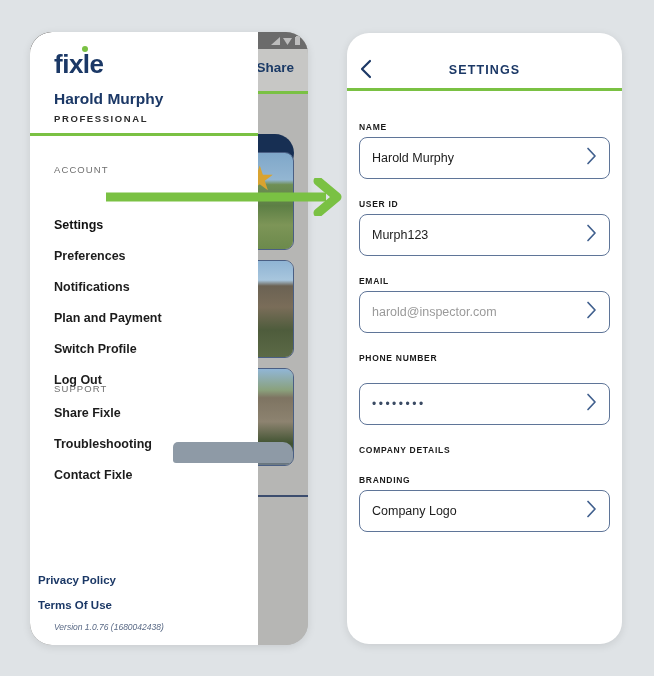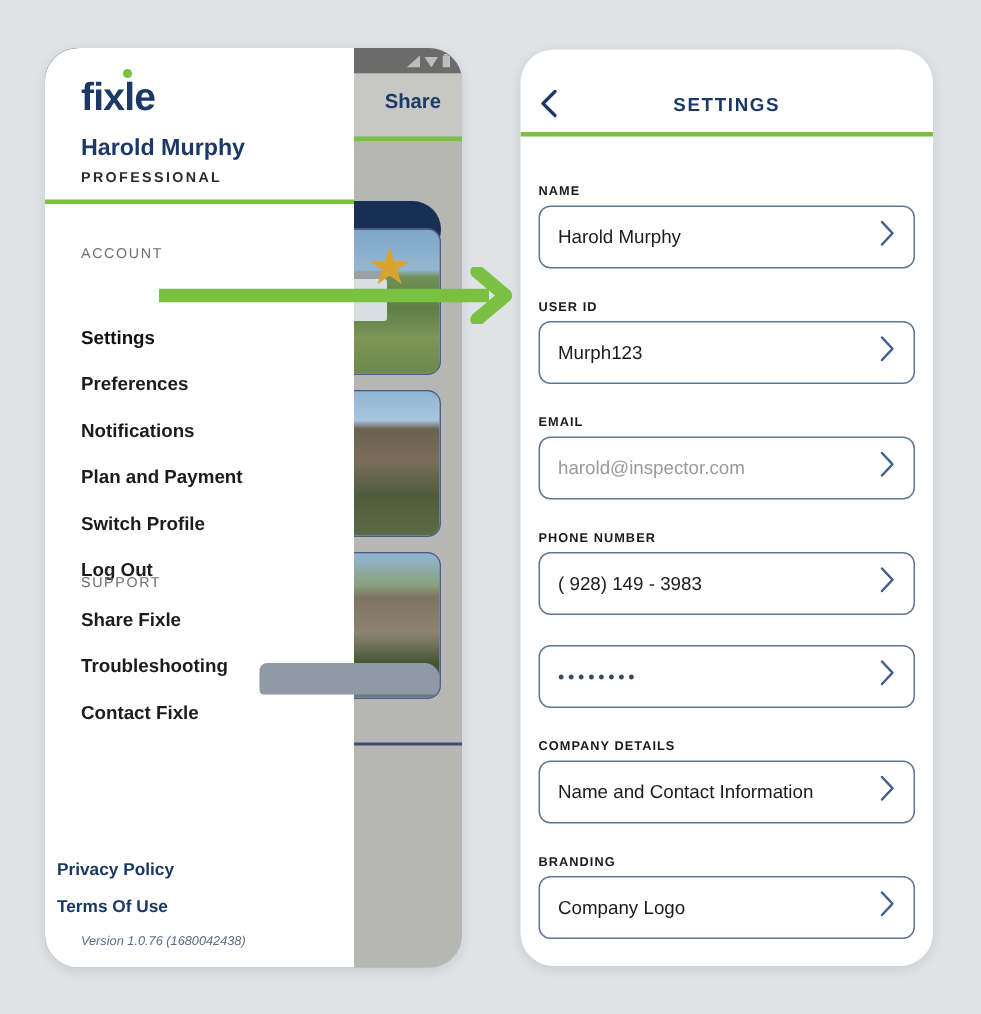--- a/index.html
+++ b/index.html
@@ -169,21 +169,21 @@
     left: 8px;
     top: 527px;
     width: 2px; height: 2px;
     background: #3c4d6e;
   }
 
   
   .drawer {
     position: absolute;
     left: 0; top: 0;
-    width: 206px;
+    width: 228px;
     height: 100%;
     background: #ffffff;
     border-radius: 22px 0 0 22px;
     padding: 0;
   }
   .brand {
     position: absolute;
     left: 24px;
     top: 17px;
     font-size: 26px;
@@ -484,51 +484,35 @@
         <span class="field-chevron">
           <svg width="13" height="19" viewBox="0 0 13 19">
               <path d="M3 2 L10 9.5 L3 17" stroke="#41608e" stroke-width="1.7" fill="none" stroke-linecap="round" stroke-linejoin="round"></path>
             </svg>
         </span>
       </div>
     </div>
 
     <div class="field-group">
       <div class="field-label">PHONE NUMBER</div>
-      <div class="field-box">
-        <span class="field-value">( 928) 149 - 3983</span>
-        <span class="field-chevron">
-          <svg width="13" height="19" viewBox="0 0 13 19">
-              <path d="M3 2 L10 9.5 L3 17" stroke="#41608e" stroke-width="1.7" fill="none" stroke-linecap="round" stroke-linejoin="round"></path>
-            </svg>
-        </span>
-      </div>
     </div>
 
     <div class="field-group">
       <div class="field-box">
         <span class="field-value dots">••••••••</span>
         <span class="field-chevron">
           <svg width="13" height="19" viewBox="0 0 13 19">
               <path d="M3 2 L10 9.5 L3 17" stroke="#41608e" stroke-width="1.7" fill="none" stroke-linecap="round" stroke-linejoin="round"></path>
             </svg>
         </span>
       </div>
     </div>
 
     <div class="field-group">
       <div class="field-label">COMPANY DETAILS</div>
-      <div class="field-box">
-        <span class="field-value">Name and Contact Information</span>
-        <span class="field-chevron">
-          <svg width="13" height="19" viewBox="0 0 13 19">
-              <path d="M3 2 L10 9.5 L3 17" stroke="#41608e" stroke-width="1.7" fill="none" stroke-linecap="round" stroke-linejoin="round"></path>
-            </svg>
-        </span>
-      </div>
     </div>
 
     <div class="field-group">
       <div class="field-label">BRANDING</div>
       <div class="field-box">
         <span class="field-value">Company Logo</span>
         <span class="field-chevron">
           <svg width="13" height="19" viewBox="0 0 13 19">
               <path d="M3 2 L10 9.5 L3 17" stroke="#41608e" stroke-width="1.7" fill="none" stroke-linecap="round" stroke-linejoin="round"></path>
             </svg>

